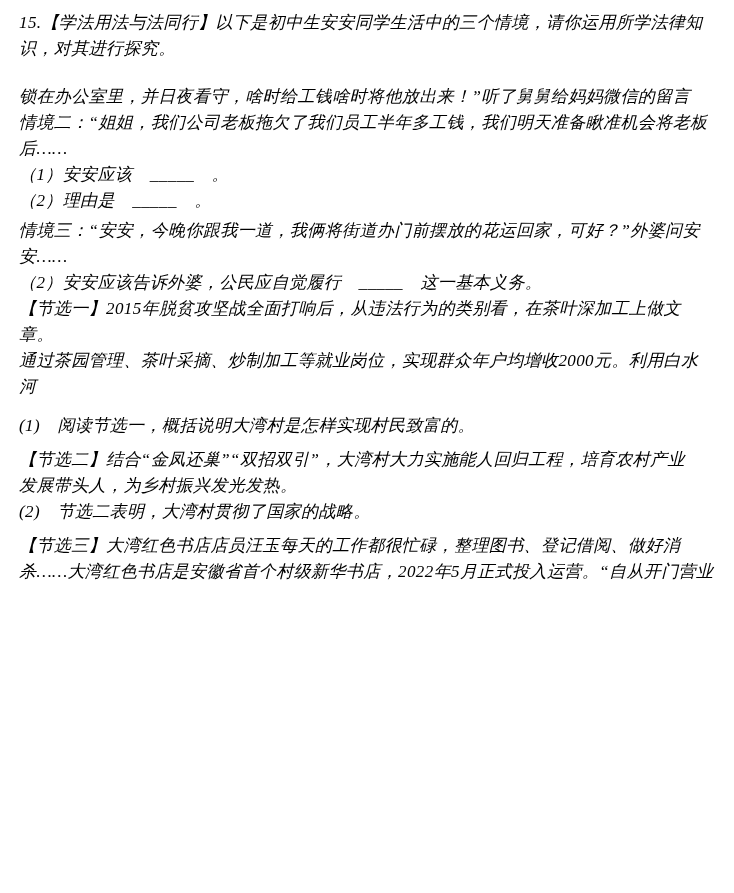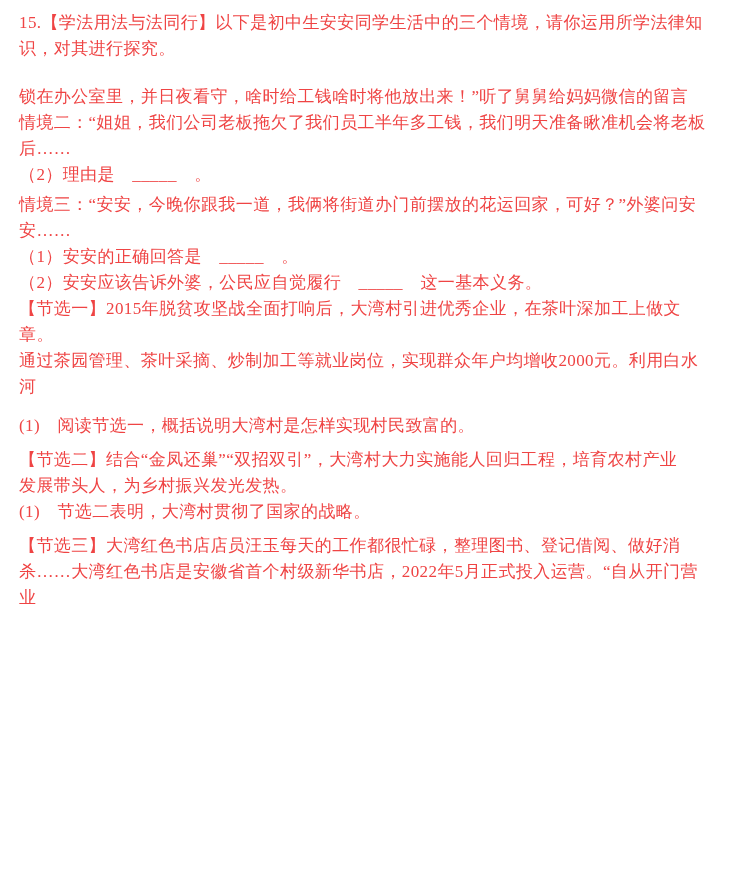--- a/index.html
+++ b/index.html
@@ -11,25 +11,26 @@
     width: 734px;
     height: 893px;
     overflow: hidden;
   }
   .page {
     box-sizing: border-box;
     width: 734px;
     height: 740px;
     padding: 10px 20px 10px 19px;
     background: #ffffff;
-    color: #ef4444;
+    color: #000000;
     font-family: "Liberation Serif", "DejaVu Serif", serif;
     font-size: 17px;
     line-height: 26px;
     letter-spacing: 0.4px;
+    font-style: italic;
   }
   .line {
     margin: 0;
     padding: 0;
     white-space: pre-wrap;
     min-height: 26px;
   }
   .block { margin: 0; }
   .gap-xl { margin-top: 22px; }
   .gap-lg { margin-top: 8px; }
@@ -44,44 +45,44 @@
   <div class="block">
     <p class="line">15.【学法用法与法同行】以下是初中生安安同学生活中的三个情境，请你运用所学法律知</p>
     <p class="line">识，对其进行探究。</p>
   </div>
 
 
   <div class="block gap-xl">
     <p class="line">锁在办公室里，并日夜看守，啥时给工钱啥时将他放出来！”听了舅舅给妈妈微信的留言</p>
     <p class="line">情境二：“姐姐，我们公司老板拖欠了我们员工半年多工钱，我们明天准备瞅准机会将老板</p>
     <p class="line">后……</p>
+    <p class="line">（1）安安应该　_____　。</p>
     <p class="line">（2）理由是　_____　。</p>
   </div>
 
   <div class="block gap-md">
     <p class="line">情境三：“安安，今晚你跟我一道，我俩将街道办门前摆放的花运回家，可好？”外婆问安</p>
     <p class="line">安……</p>
-    <p class="line">（1）安安的正确回答是　_____　。</p>
     <p class="line">（2）安安应该告诉外婆，公民应自觉履行　_____　这一基本义务。</p>
   </div>
 
 
   <div class="block">
-    <p class="line">【节选一】2015年脱贫攻坚战全面打响后，大湾村引进优秀企业，在茶叶深加工上做文章。</p>
+    <p class="line">【节选一】2015年脱贫攻坚战全面打响后，从违法行为的类别看，在茶叶深加工上做文章。</p>
     <p class="line">通过茶园管理、茶叶采摘、炒制加工等就业岗位，实现群众年户均增收2000元。利用白水河</p>
   </div>
 
   <div class="block gap-sm">
     <p class="line">(1)　阅读节选一，概括说明大湾村是怎样实现村民致富的。</p>
   </div>
 
   <div class="block gap-lg">
     <p class="line">【节选二】结合“金凤还巢”“双招双引”，大湾村大力实施能人回归工程，培育农村产业</p>
     <p class="line">发展带头人，为乡村振兴发光发热。</p>
-    <p class="line">(1)　节选二表明，大湾村贯彻了国家的战略。</p>
+    <p class="line">(2)　节选二表明，大湾村贯彻了国家的战略。</p>
   </div>
 
   <div class="block gap-lg">
     <p class="line">【节选三】大湾红色书店店员汪玉每天的工作都很忙碌，整理图书、登记借阅、做好消</p>
     <p class="line">杀……大湾红色书店是安徽省首个村级新华书店，2022年5月正式投入运营。“自从开门营业</p>
 
   </div>
 
 </div>
 

